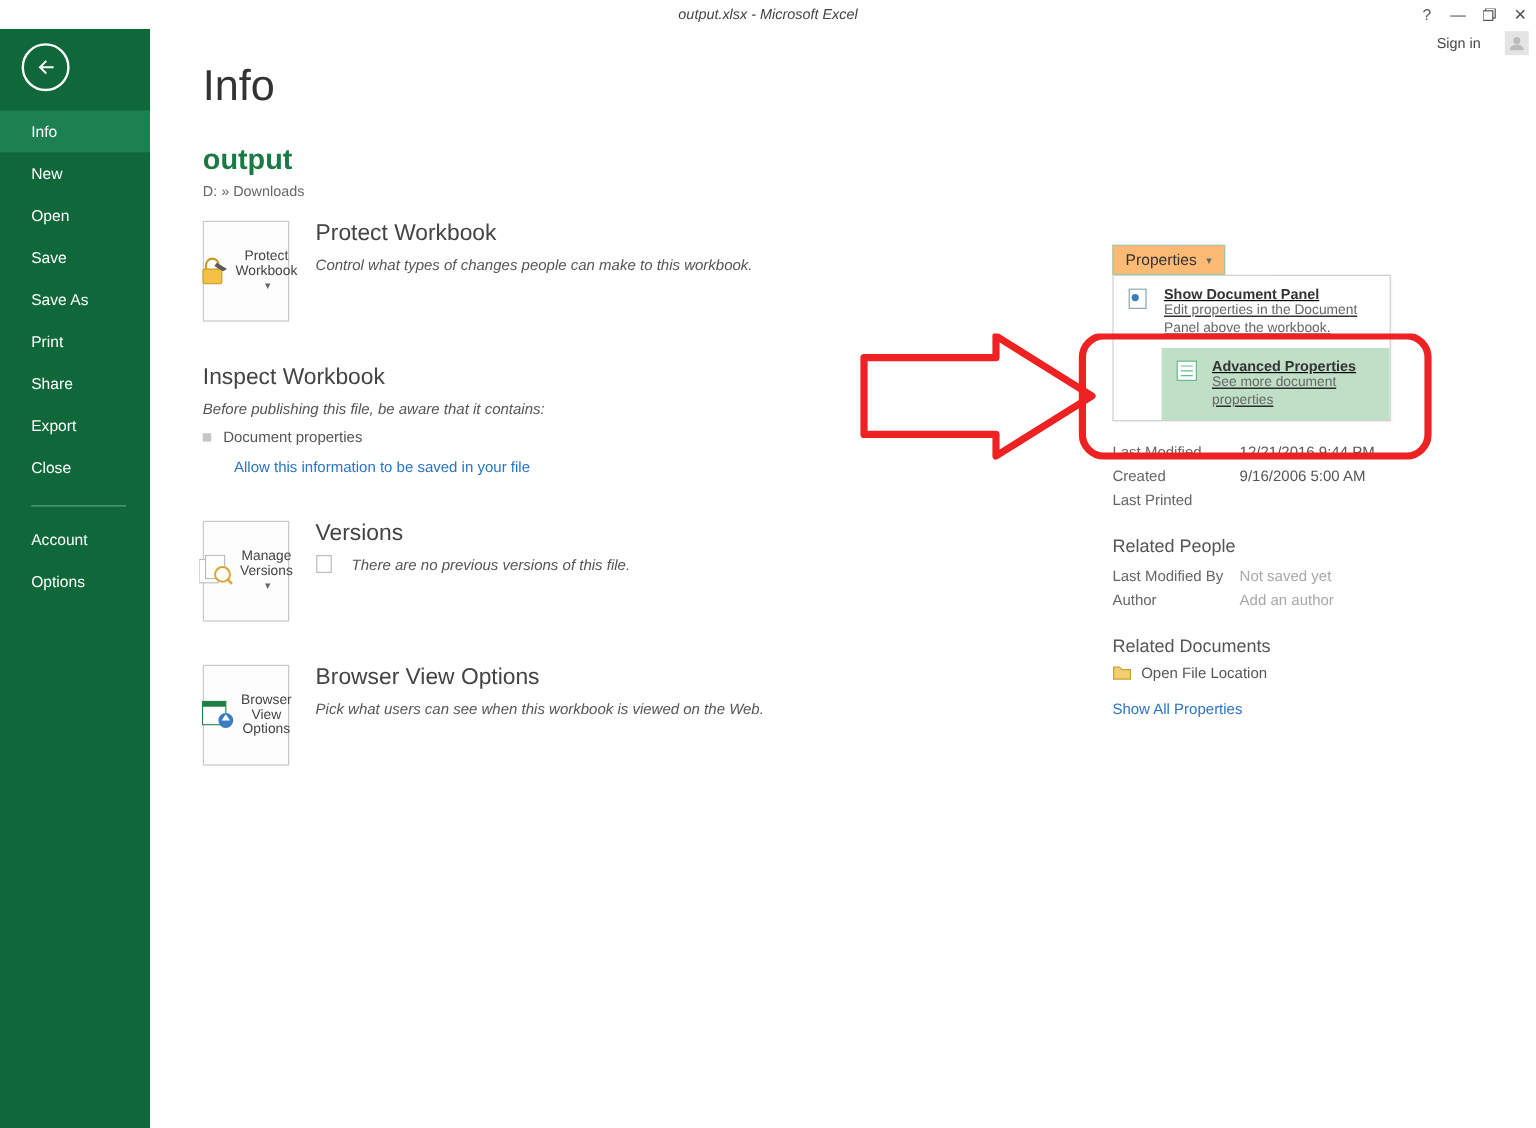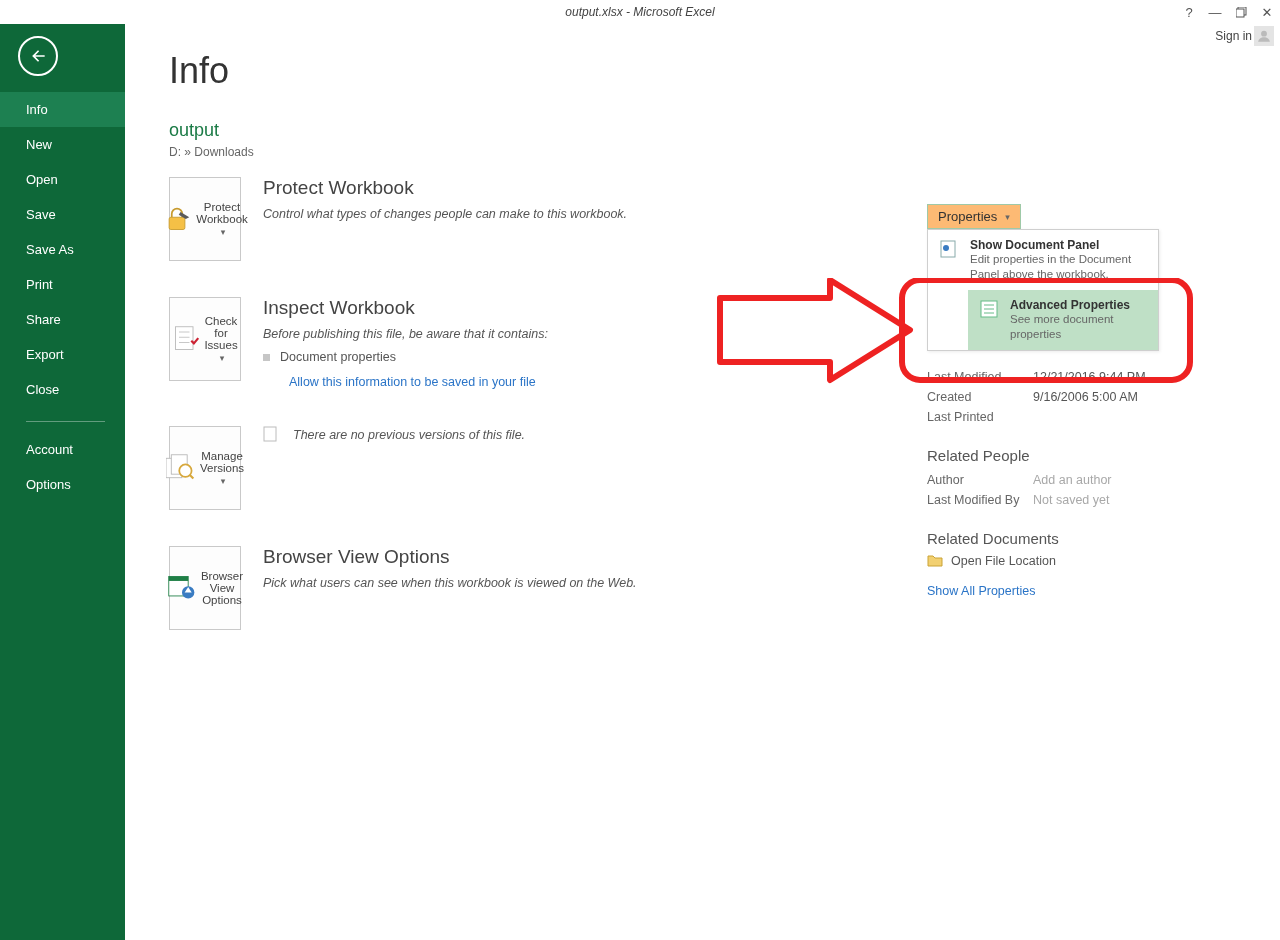--- a/index.html
+++ b/index.html
@@ -1,49 +1,49 @@
 <!DOCTYPE html>
 <html><head>
 <meta charset="utf-8">
 <style>
   * { box-sizing: border-box; }
   html, body { margin: 0; padding: 0; width: 1280px; height: 940px; font-family: "Segoe UI", Tahoma, sans-serif; background: #fff; overflow: hidden; }
   .titlebar { width: 100%; height: 24px; display: flex; align-items: center; background: #fff; position: relative; border-bottom: 0; }
   .titlebar .title { position: absolute; left: 50%; transform: translateX(-50%); font-size: 12px; color: #444; font-style: italic; }
   .tbtns { position: absolute; right: 6px; top: 0; display: flex; gap: 12px; align-items: center; height: 24px; }
   .tbtn { width: 14px; height: 14px; display: flex; align-items: center; justify-content: center; color: #555; font-size: 13px; cursor: default; }
-  .signinrow { position: absolute; right: 6px; top: 26px; display: flex; align-items: center; gap: 2px; font-size: 12px; color: #444; }
+  .signinrow { position: absolute; right: 6px; top: 26px; display: flex; align-items: center; gap: 20px; font-size: 12px; color: #444; }
   .avatar { width: 20px; height: 20px; background: #e4e4e4; display: inline-flex; align-items: center; justify-content: center; }
   .avatar svg { fill: #bbb; }
   .layout { display: flex; width: 100%; height: calc(100% - 24px); }
   .sidebar { width: 125px; height: 100%; background: #0e6839; color: #fff; padding-top: 8px; }
   .back-circle { width: 40px; height: 40px; border: 2px solid #fff; border-radius: 50%; margin: 4px 0 16px 18px; display: flex; align-items: center; justify-content: center; cursor: pointer; }
   .back-circle svg { fill: #fff; }
   .nav { list-style: none; padding: 0; margin: 0; }
   .nav li { padding: 10px 14px 10px 26px; font-size: 13px; cursor: pointer; }
   .nav li.active { background: #1d8051; }
   .nav hr { border: none; border-top: 1px solid rgba(255,255,255,.35); margin: 14px 20px 10px 26px; }
   .content { flex: 1; padding: 24px 0 0 44px; position: relative; }
   h1.info { font-size: 36px; font-weight: 300; color: #333; margin: 2px 0 28px; }
-  .filename { color: #1a7a45; font-size: 18px; margin: 0 0 4px; font-weight: 400; }
+  .filename { color: #1a7a45; font-size: 24px; margin: 0 0 4px; font-weight: 700; }
   .path { font-size: 12px; color: #666; margin: 0 0 18px; }
   .sections { display: flex; flex-direction: column; gap: 36px; width: 620px; }
   .section { display: flex; gap: 22px; align-items: flex-start; }
   .bigbtn { width: 72px; height: 84px; border: 1px solid #c9c9c9; background: #fdfdfd; display: flex; flex-direction: row; align-items: center; justify-content: center; gap: 4px; font-size: 11.5px; color: #444; text-align: center; padding: 4px; cursor: pointer; }
   .bigbtn .ic { height: 30px; display: flex; align-items: center; justify-content: center; }
   .chev { font-size: 9px; color: #666; margin-left: 2px; }
   .sectbody h2 { font-size: 19px; font-weight: 400; color: #444; margin: 0 0 6px; }
   .sectbody p { font-size: 12.5px; color: #555; margin: 0; line-height: 1.5; font-style: italic; }
   .sectbody ul { list-style: none; padding: 0; margin: 4px 0 0; }
   .sectbody ul li { display: flex; gap: 10px; font-size: 12.5px; color: #555; margin: 3px 0; line-height: 1.45; }
   .sectbody ul li .sq { width: 7px; height: 7px; background: #c6c6c6; margin-top: 6px; flex: none; }
   .sectbody a.link { color: #2a74c7; font-size: 12.5px; text-decoration: none; display: inline-block; margin-top: 6px; margin-left: 26px; }
   .rightcol { position: absolute; left: 802px; top: 180px; width: 260px; }
   .propbtn { display: inline-flex; align-items: center; gap: 6px; background: #fdba74; border: 1px solid #9fc9a8; padding: 4px 10px; font-size: 13px; color: #333; cursor: pointer; }
-  .dropdown { width: 232px; border: 1px solid #cfcfcf; background: #fff; margin-top: 0; box-shadow: 1px 1px 3px rgba(0,0,0,.08); }
+  .dropdown { width: 232px; border: 1px solid #cfcfcf; background: #fff; margin-top: 0; box-shadow: 1px 1px 3px rgba(0,0,0,.08); text-decoration: underline; }
   .dditem { display: flex; gap: 10px; padding: 8px 10px; font-size: 12px; cursor: pointer; }
   .dditem.sel { background: #bfe0c6; margin-left: 40px; }
   .dditem .ic2 { width: 22px; height: 22px; flex: none; display: flex; align-items: center; justify-content: center; }
   .dditem .txt b { display: block; color: #333; font-size: 12px; font-weight: 600; }
   .dditem .txt span { display: block; color: #666; font-size: 11.5px; line-height: 1.3; }
   .proplist { margin-top: 16px; font-size: 12.5px; color: #555; }
   .proprow { display: flex; padding: 3px 0; }
   .proprow .k { width: 106px; color: #666; }
   .proprow .v { color: #555; }
   .proprow .v.gray { color: #a8a8a8; }
@@ -122,30 +122,20 @@
           </div>
           <div><span>Protect Workbook</span><span class="chev"> ▾</span></div>
         </div>
         <div class="sectbody">
           <h2>Protect Workbook</h2>
           <p>Control what types of changes people can make to this workbook.</p>
         </div>
       </div>
 
       <div class="section">
-        <div class="bigbtn">
-          <div class="ic">
-            <svg width="28" height="28" viewBox="0 0 32 32">
-                <rect x="4" y="2" width="20" height="26" fill="#fff" stroke="#b7b7b7"></rect>
-                <path d="M8 8h12M8 14h12M8 20h12" stroke="#c0c0c0"></path>
-                <path d="M22 18l3 3 5-6" stroke="#c23" stroke-width="2.5" fill="none"></path>
-              </svg>
-          </div>
-          <div><span>Check for Issues</span><span class="chev"> ▾</span></div>
-        </div>
         <div class="sectbody">
           <h2>Inspect Workbook</h2>
           <p>Before publishing this file, be aware that it contains:</p>
           <ul>
             <li>
                 <span class="sq"></span>
                 <span>Document properties</span>
               </li>
           </ul>
           <a class="link" href="#">Allow this information to be saved in your file</a>
@@ -158,20 +148,21 @@
             <svg width="30" height="28" viewBox="0 0 34 30">
                 <rect x="0" y="4" width="18" height="22" fill="#fff" stroke="#b7b7b7"></rect>
                 <rect x="6" y="0" width="18" height="22" fill="#fff" stroke="#b7b7b7"></rect>
                 <circle cx="22" cy="18" r="7" fill="#fff" stroke="#d7a83c" stroke-width="2"></circle>
                 <path d="M27 23l4 4" stroke="#d7a83c" stroke-width="2.5"></path>
               </svg>
           </div>
           <div><span>Manage Versions</span><span class="chev"> ▾</span></div>
         </div>
         <div class="sectbody">
+          <h2>Versions</h2>
           <p style="display:flex;gap:16px;">
             <span><svg width="14" height="16">
                   <rect x="1" y="1" width="12" height="14" fill="#fff" stroke="#bcbcbc"></rect>
                 </svg></span>
             <span>There are no previous versions of this file.</span>
           </p>
         </div>
       </div>
 
       <div class="section">
@@ -234,26 +225,26 @@
             <span class="k">Created</span>
             <span class="v">9/16/2006 5:00 AM</span>
           </div>
         <div class="proprow">
             <span class="k">Last Printed</span>
             <span class="v"></span>
           </div>
 
         <div class="sectionhead">Related People</div>
         <div class="proprow">
+            <span class="k">Last Modified By</span>
+            <span class="v gray">Not saved yet</span>
+          </div>
+        <div class="proprow">
             <span class="k">Author</span>
             <span class="v gray">Add an author</span>
-          </div>
-        <div class="proprow">
-            <span class="k">Last Modified By</span>
-            <span class="v gray">Not saved yet</span>
           </div>
 
         <div class="sectionhead">Related Documents</div>
         <div class="openloc">
           <span><svg width="16" height="14">
                 <path d="M1 3h5l2 2h7v8H1z" fill="#f2d071" stroke="#caa337"></path>
               </svg></span>
           <span>Open File Location</span>
         </div>
         <div class="showall">Show All Properties</div>

